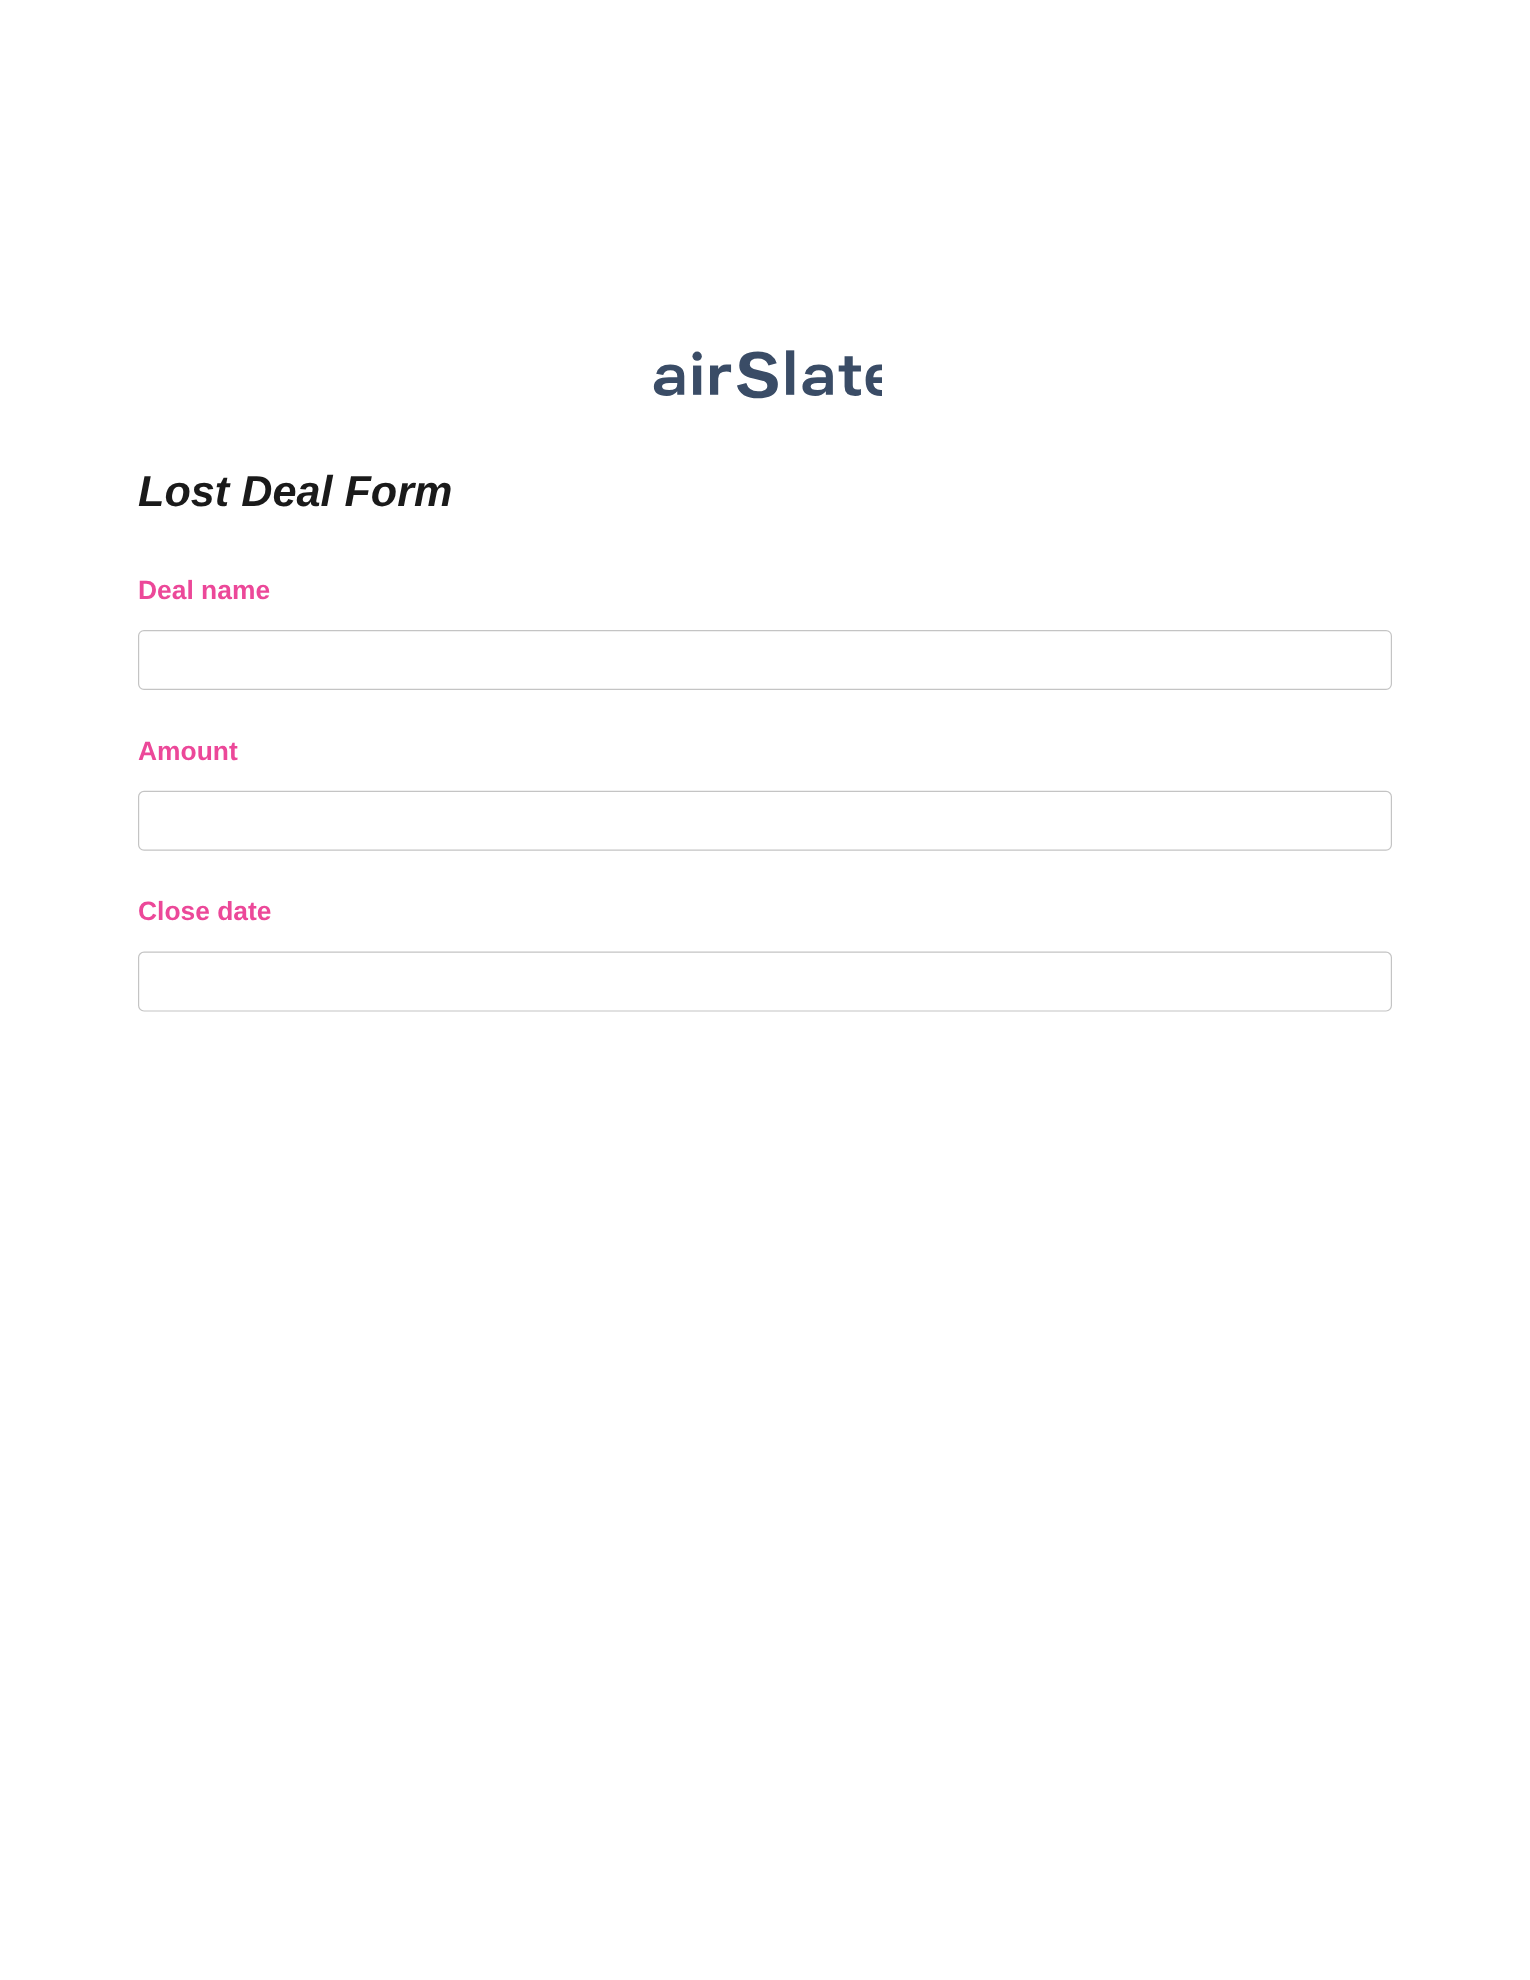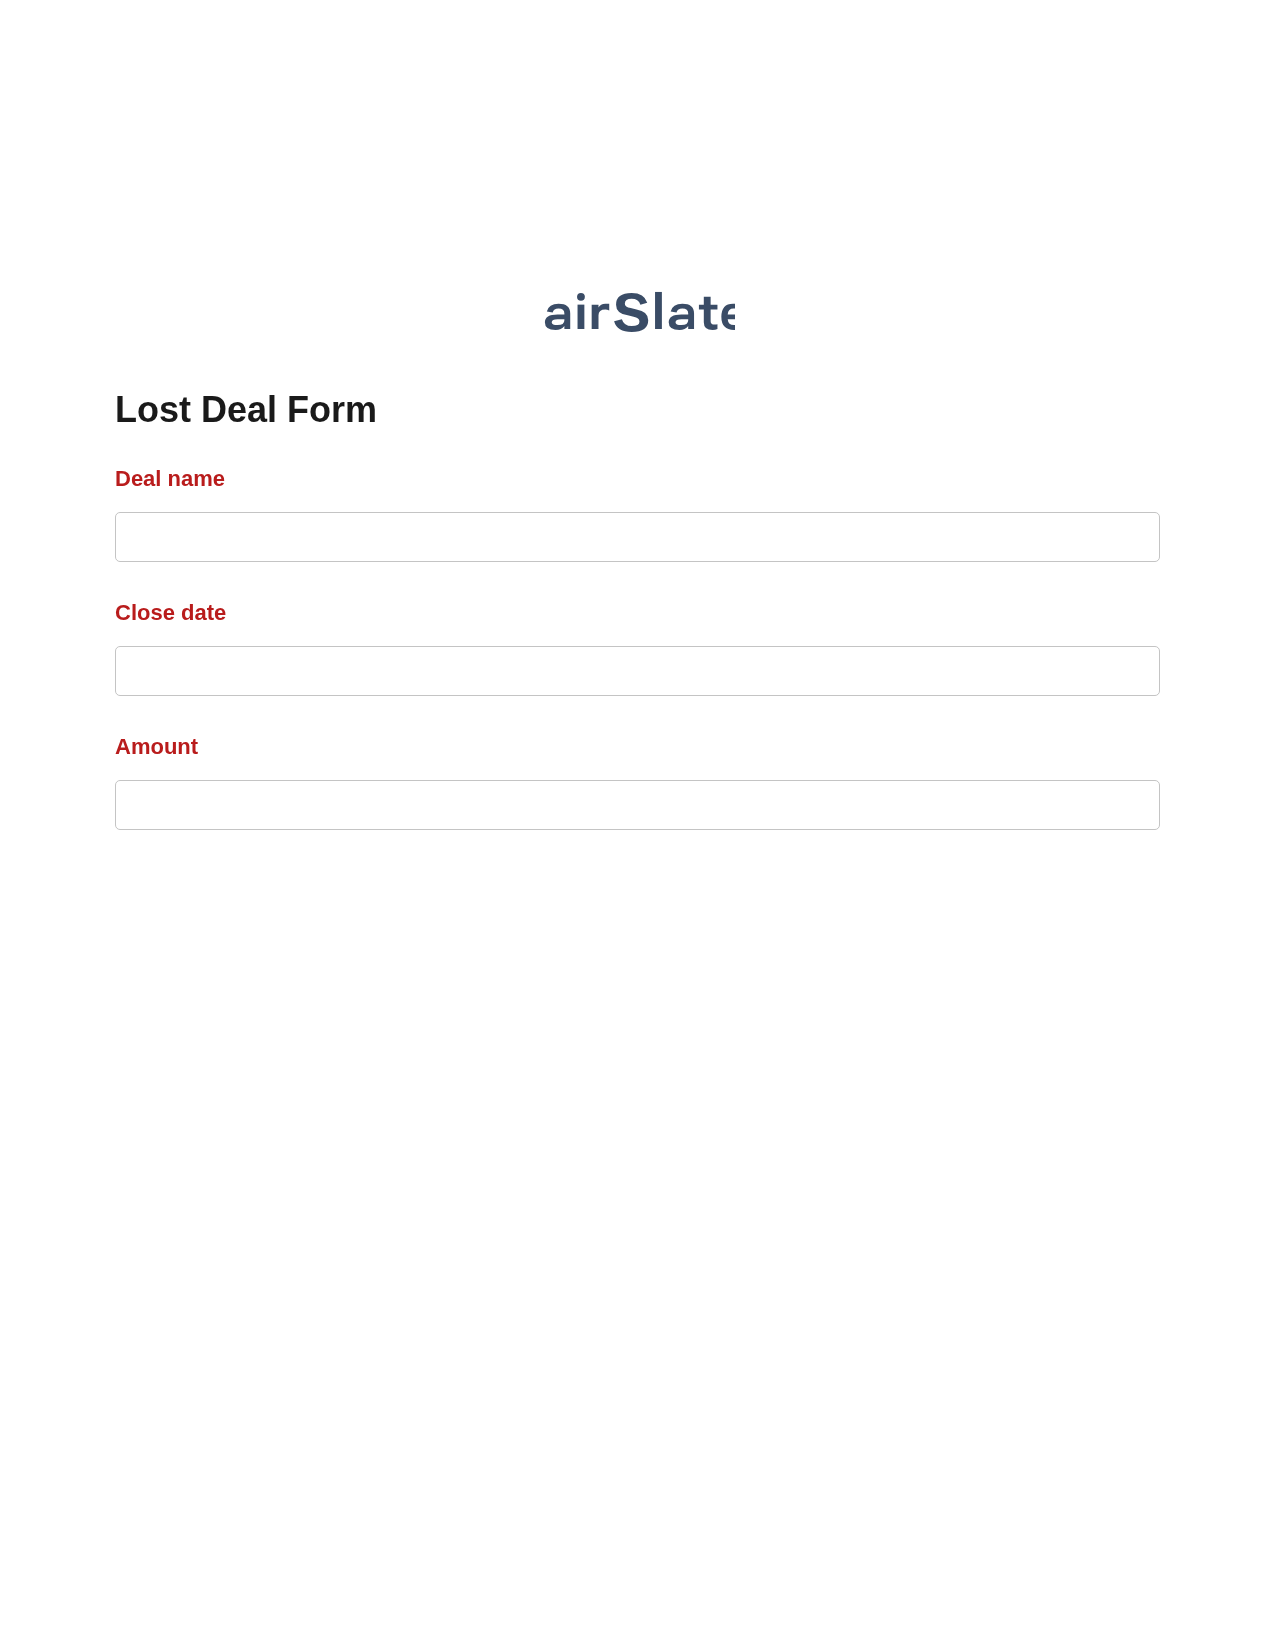--- a/index.html
+++ b/index.html
@@ -24,30 +24,31 @@
       margin-bottom: 55px;
     }
     .logo svg {
       width: 195px;
       height: auto;
     }
     .form-title {
       font-size: 36px;
       font-weight: bold;
       color: #1a1a1a;
-      margin-bottom: 35px;
+      margin-bottom: 48px;
+      font-style: italic;
     }
     .form-field {
       margin-bottom: 38px;
     }
     .field-label {
       display: block;
       font-size: 22px;
       font-weight: bold;
-      color: #b91c1c;
+      color: #ec4899;
       margin-bottom: 20px;
     }
     .field-input {
       width: 100%;
       height: 50px;
       border: 1.5px solid #c4c4c4;
       border-radius: 5px;
       background: #ffffff;
       padding: 0 12px;
       font-size: 18px;
@@ -84,23 +85,23 @@
   </div>
 
   <h1 class="form-title">Lost Deal Form</h1>
 
   <div class="form-field">
     <label class="field-label">Deal name</label>
     <input type="text" class="field-input" value="" style="">
   </div>
 
   <div class="form-field">
-    <label class="field-label">Close date</label>
+    <label class="field-label">Amount</label>
     <input type="text" class="field-input" value="" style="">
   </div>
 
   <div class="form-field">
-    <label class="field-label">Amount</label>
+    <label class="field-label">Close date</label>
     <input type="text" class="field-input" value="" style="">
   </div>
 
 
 </div>
 
 </body></html>

